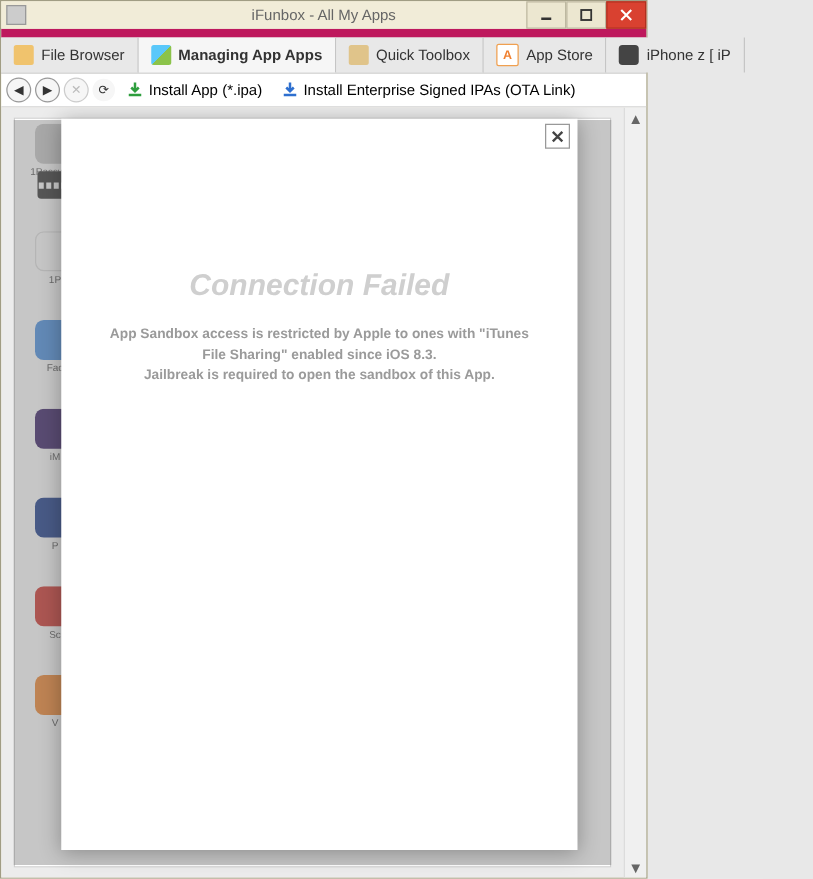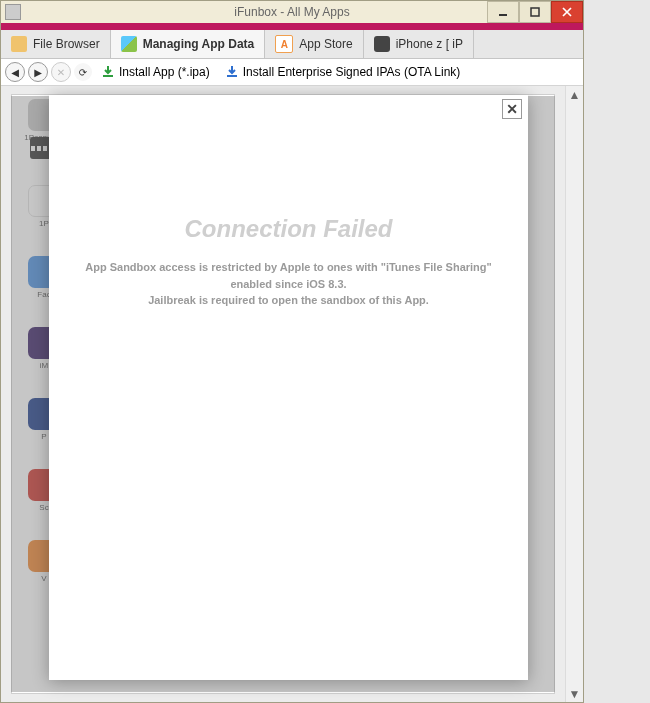--- a/index.html
+++ b/index.html
@@ -6,21 +6,21 @@
   margin: 0;
   padding: 0;
   width: 650px;
   height: 703px;
   overflow: hidden;
   font-family: "Segoe UI", Tahoma, Arial, sans-serif;
   font-size: 12px;
   background: #e8e8e8;
 }
 .window {
-  width: 584px;
+  width: 518px;
   height: 703px;
   background: #f1ecd8;
   border: 1px solid #a19d84;
   box-sizing: border-box;
   display: flex;
   flex-direction: column;
 }
 .titlebar {
   height: 22px;
   background: #f1ecd8;
@@ -289,21 +289,25 @@
     </div>
   </div>
 
   <div class="tabbar">
     <div class="tab">
       <span class="ticon folder"></span>
       <span>File Browser</span>
     </div>
     <div class="tab active">
       <span class="ticon grid"></span>
-      <span>Managing App Data</span>
+      <span>Managing App Apps</span>
+    </div>
+    <div class="tab">
+      <span class="ticon toolbox"></span>
+      <span>Quick Toolbox</span>
     </div>
     <div class="tab">
       <span class="ticon appstore"></span>
       <span>App Store</span>
     </div>
     <div class="tab">
       <span class="ticon phone"></span>
       <span>iPhone z [ iP</span>
     </div>
   </div>

